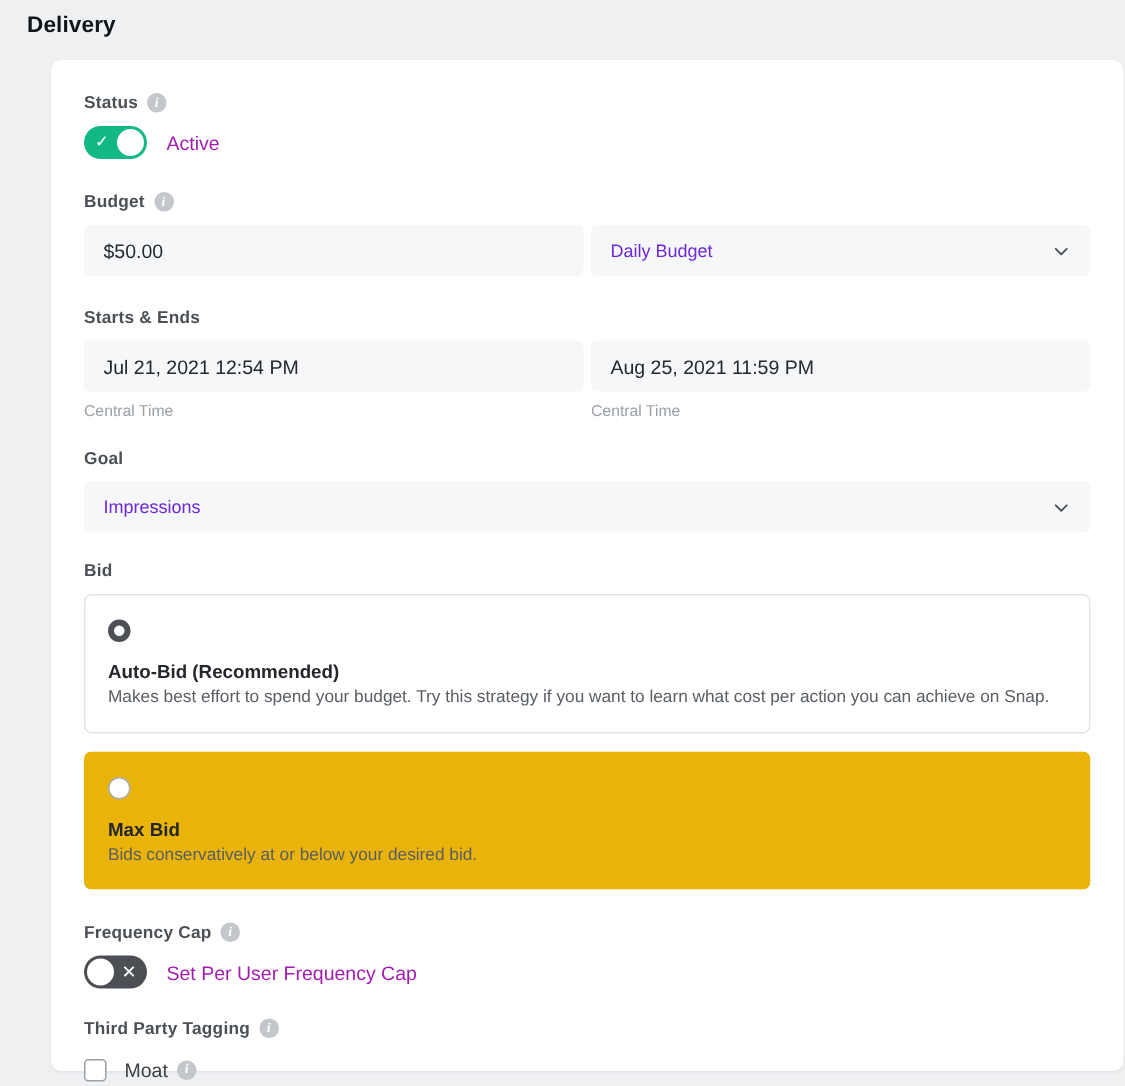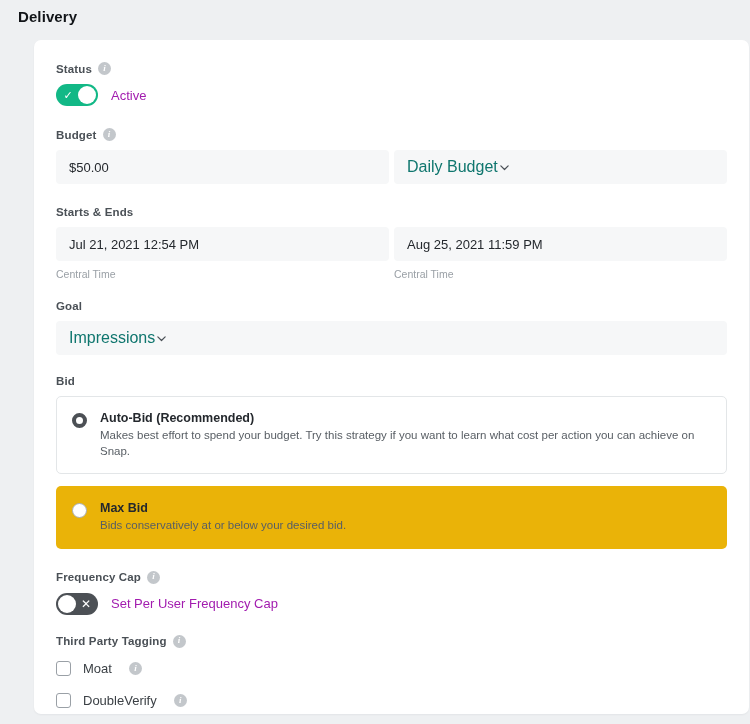--- a/index.html
+++ b/index.html
@@ -108,40 +108,42 @@
     font-size: 13px;
     color: #24282d;
     cursor: text;
   }
   .select-box {
     height: 34px;
     background: #f6f7f8;
     border-radius: 4px;
     display: flex;
     align-items: center;
+    justify-content: space-between;
     padding: 0 13px;
-    font-size: 16px;
-    color: #0f766e;
+    font-size: 12px;
+    color: #6d28d9;
     cursor: pointer;
   }
   .chevron { color: #4a5056; display: inline-flex; }
   .helper {
     font-size: 10.5px;
     color: #9aa0a6;
     margin-top: 7px;
   }
 
   
   .opt {
     display: flex;
     align-items: flex-start;
     gap: 13px;
     border-radius: 5px;
     padding: 14px 15px;
     cursor: pointer;
+    flex-direction: column;
   }
   .opt.selected { background: #ffffff; border: 1px solid #e3e6e8; }
   .opt.unselected { background: #eab308; border: 1px solid transparent; }
   .radio {
     flex: 0 0 auto;
     width: 15px; height: 15px;
     border-radius: 50%;
     margin-top: 2px;
   }
   .radio.on { border: 4px solid #4c5055; background: #ffffff; }
@@ -163,21 +165,21 @@
     cursor: pointer;
   }
   .checkbox {
     width: 15px; height: 15px;
     border: 1.3px solid #9aa0a6;
     border-radius: 3px;
     background: #ffffff;
     flex: 0 0 auto;
   }
   .check-label {
-    display: flex; align-items: center; gap: 17px;
+    display: flex; align-items: center; gap: 6px;
     font-size: 13px; color: #3b4045;
   }
 
   .mt-22 { margin-top: 22px; }
   .mt-20 { margin-top: 20px; }
   .mt-12 { margin-top: 12px; }
   .mt-8  { margin-top: 8px; }
 </style>
 </head>
 <body>

